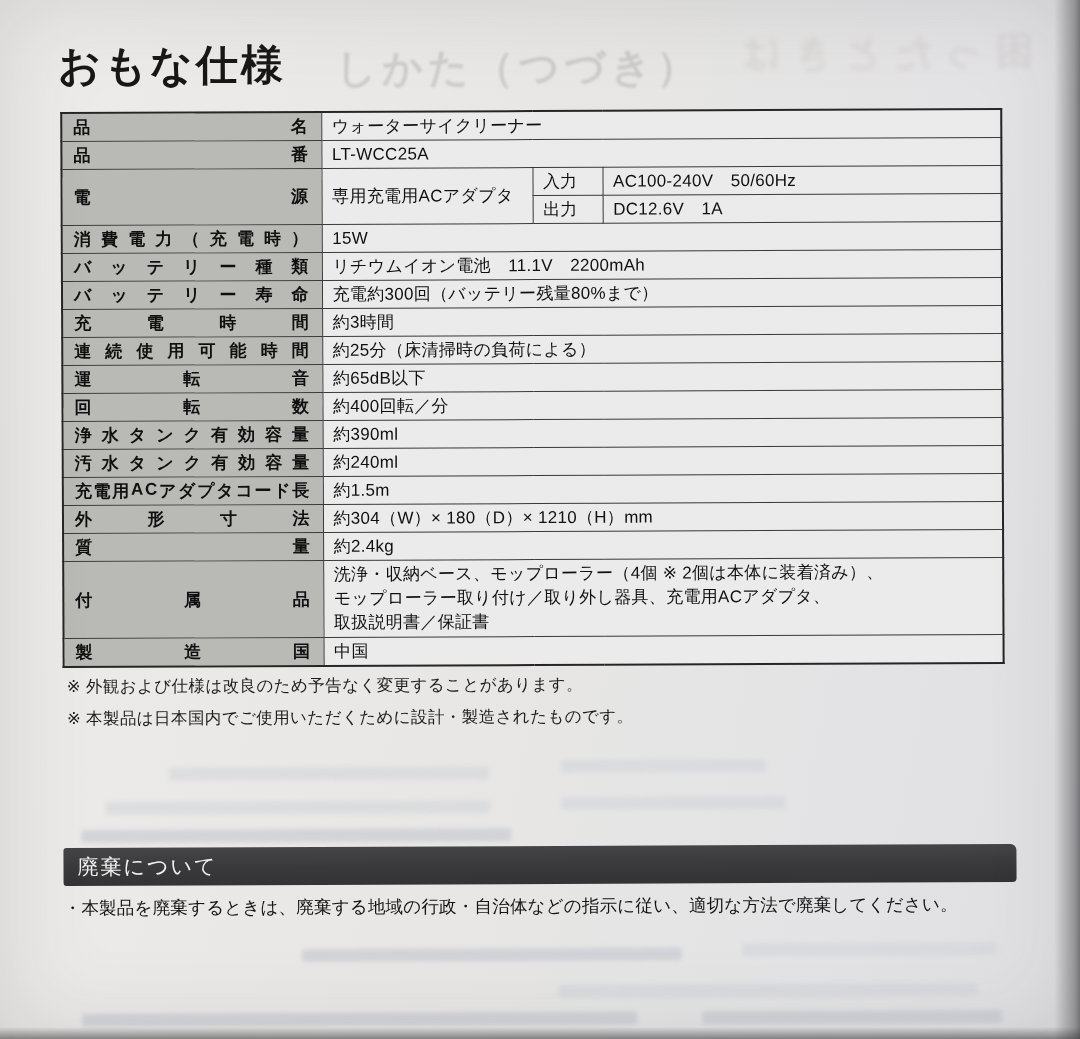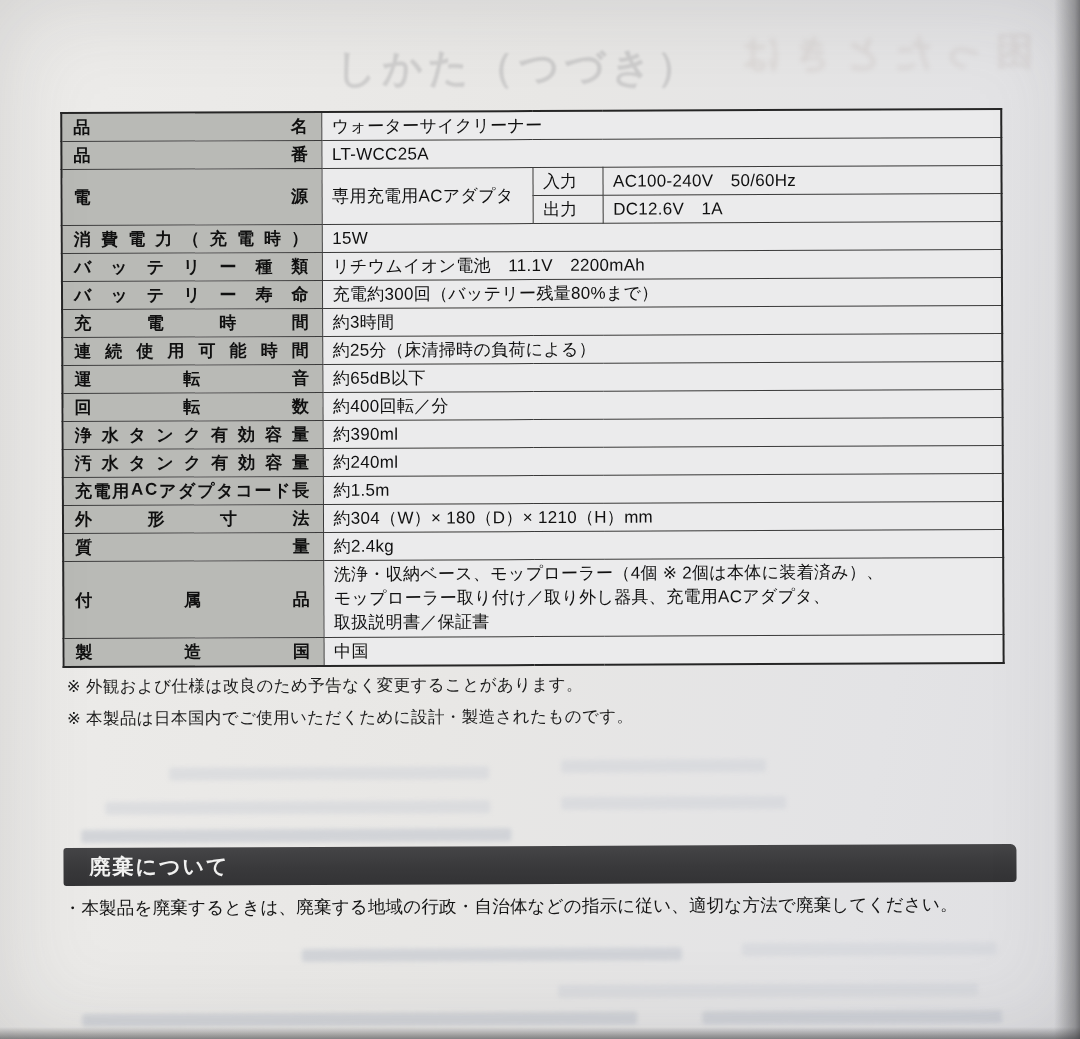--- a/index.html
+++ b/index.html
@@ -42,41 +42,42 @@
 
   
   .gbar{position:absolute;height:13px;background:#cfd2d8;opacity:.5;
     filter:blur(2.2px);border-radius:3px;}
   .gbar.dark{background:#c3c7cf;opacity:.6;}
 
   
   .disposal-bar{position:absolute;left:62px;top:846px;width:953px;height:38px;
     background:linear-gradient(180deg,#454547 0%,#39393b 55%,#333335 100%);
     border-radius:3px 6px 4px 3px;display:flex;align-items:center;}
-  .disposal-bar .bar-text{color:#f1f1f0;font-size:21px;font-weight:700;
-    letter-spacing:2px;padding-left:26px;}
+  .disposal-bar .bar-text{color:#f1f1f0;font-size:21px;font-weight:400;
+    letter-spacing:2px;padding-left:14px;}
   .disposal-body{position:absolute;left:62px;top:893px;width:960px;
     font-size:17.5px;color:#141414;letter-spacing:.2px;line-height:1.5;}
 
   
   .edge-right{position:absolute;right:0;top:0;width:26px;height:100%;
     background:linear-gradient(90deg,rgba(50,50,52,0) 0%,rgba(50,50,52,.40) 80%,rgba(35,35,37,.55) 100%);
     pointer-events:none;}
   .edge-bottom{position:absolute;left:0;bottom:0;width:100%;height:12px;
     background:linear-gradient(180deg,rgba(40,40,42,0) 0%,rgba(40,40,42,.50) 100%);
     pointer-events:none;}
   .vignette{position:absolute;inset:0;pointer-events:none;
     box-shadow:inset 0 0 90px rgba(90,90,95,.18);}
 </style>
 </head>
 <body>
 
 <div class="sheet">
   <div class="content">
 
+    <h1 class="page-title">おもな仕様</h1>
     <div class="ghost-title">しかた（つづき）</div>
     <div class="ghost-topright">困ったときは</div>
 
     <table class="spec">
       <colgroup>
         <col style="width:260px">
           <col style="width:211px">
           <col style="width:70px">
           <col style="width:399px">
       </colgroup>

